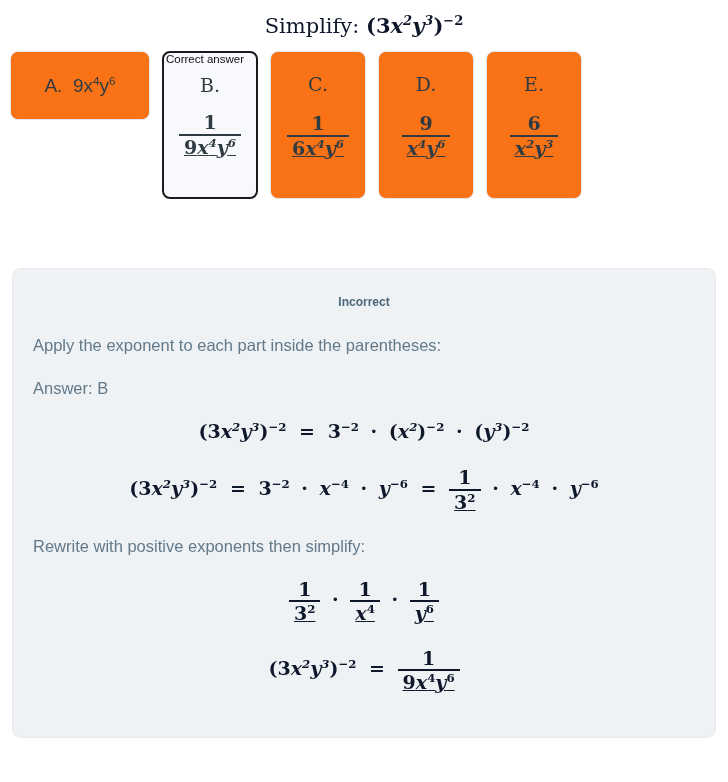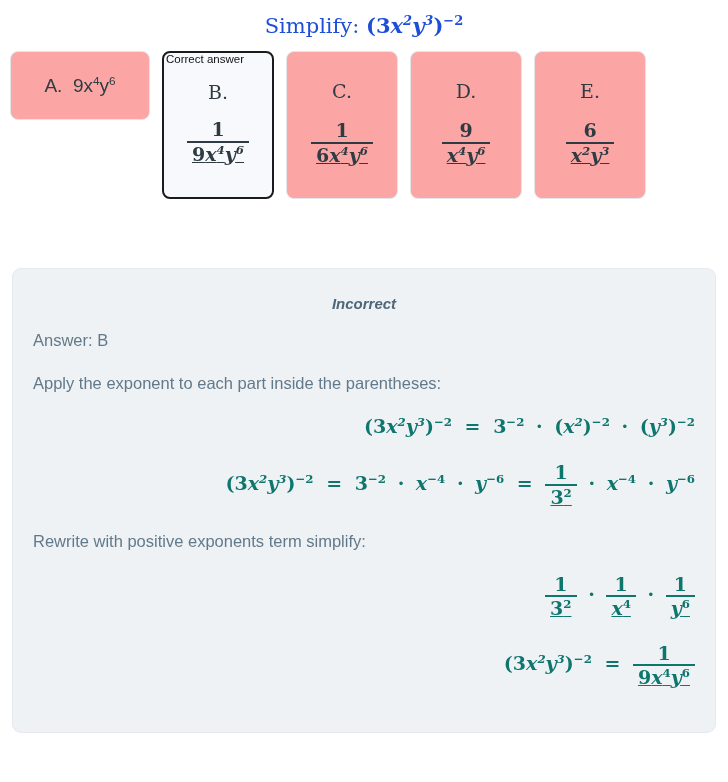--- a/index.html
+++ b/index.html
@@ -41,50 +41,50 @@
     background: currentColor;
   }
   .frac > .bot { padding: 1px 5px 0 5px; text-decoration: underline; }
 
   
   .stem {
     text-align: center;
     padding-top: 13px;
     font-family: "DejaVu Serif", "Liberation Serif", serif;
     font-size: 21px;
-    color: #1d4ed8;
+    color: #0f172a;
   }
   .stem .lead { font-style: normal; font-weight: 400; }
 
   
   .choices {
     display: flex;
     align-items: flex-start;
     gap: 12px;
     padding: 13px 10px 0 10px;
   }
   .choice {
     position: relative;
     flex: 0 0 auto;
     box-sizing: border-box;
     border: 1px solid #e3e7eb;
     border-radius: 8px;
-    background: #fca5a5;
+    background: #f97316;
     text-align: center;
     color: #2f3b42;
   }
   .choice.wide {
     width: 140px;
     padding: 23px 10px 22px 10px;
     font-size: 19px;
   }
   .choice.tall {
-    width: 112px;
+    width: 96px;
     height: 148px;
-    padding: 28px 8px 0 8px;
+    padding: 21px 8px 0 8px;
   }
   .choice.selected {
     border: 2px solid #1b1b1f;
     background: #f8f9fc;
   }
   .choice-letter {
     font-family: "DejaVu Serif", "Liberation Serif", serif;
     font-size: 19px;
     color: #2f3b42;
     display: block;
@@ -123,34 +123,33 @@
     background: #eef2f5;
     border: 1px solid #e6eaee;
     border-radius: 9px;
     padding: 26px 20px 20px 20px;
     color: #62798a;
     font-size: 16.5px;
   }
   .verdict {
     text-align: center;
     font-weight: 700;
-    font-size: 15px;
+    font-size: 12px;
     color: #4e6778;
-    margin: 0 0 18px 0;
-    font-style: italic;
+    margin: 0 0 26px 0;
   }
   .line {
     margin: 0 0 22px 0;
     line-height: 1.25;
     color: #62798a;
   }
   .display {
-    text-align: right;
+    text-align: center;
     margin: 0 0 24px 0;
-    color: #0f766e;
+    color: #0f172a;
     font-size: 19px;
   }
   .display .mathserif { font-size: 19px; }
   .eq { margin: 0 6px; font-style: normal; font-weight: 700; }
   .dot { margin: 0 5px; font-style: normal; font-weight: 700; }
 </style>
 </head>
 <body>
 
 <div class="stem">
@@ -213,24 +212,24 @@
       </span>
     </span>
   </div>
 
 </div>
 
 <div class="panel">
 
   <p class="verdict">Incorrect</p>
 
+  <p class="line">Apply the exponent to each part inside the parentheses:</p>
+
   <p class="line">Answer: B</p>
 
-  <p class="line">Apply the exponent to each part inside the parentheses:</p>
-
   <div class="display">
     <span class="mathserif">
       <span class="up">(</span><span class="num">3</span>x<sup>2</sup>y<sup>3</sup><span class="up">)</span><sup class="num">−2</sup>
       <span class="eq">=</span>
       <span class="num">3</span><sup class="num">−2</sup>
       <span class="dot">·</span>
       <span class="up">(</span>x<sup>2</sup><span class="up">)</span><sup class="num">−2</sup>
       <span class="dot">·</span>
       <span class="up">(</span>y<sup>3</sup><span class="up">)</span><sup class="num">−2</sup>
     </span>
@@ -252,21 +251,21 @@
         <span class="bar"></span>
         <span class="bot"><span class="num">3</span><sup class="num">2</sup></span>
       </span>
       <span class="dot">·</span>
       x<sup class="num">−4</sup>
       <span class="dot">·</span>
       y<sup class="num">−6</sup>
     </span>
   </div>
 
-  <p class="line">Rewrite with positive exponents term simplify:</p>
+  <p class="line">Rewrite with positive exponents then simplify:</p>
 
   <div class="display">
     <span class="mathserif">
       <span class="frac">
         <span class="top num">1</span>
         <span class="bar"></span>
         <span class="bot"><span class="num">3</span><sup class="num">2</sup></span>
       </span>
       <span class="dot">·</span>
       <span class="frac">

